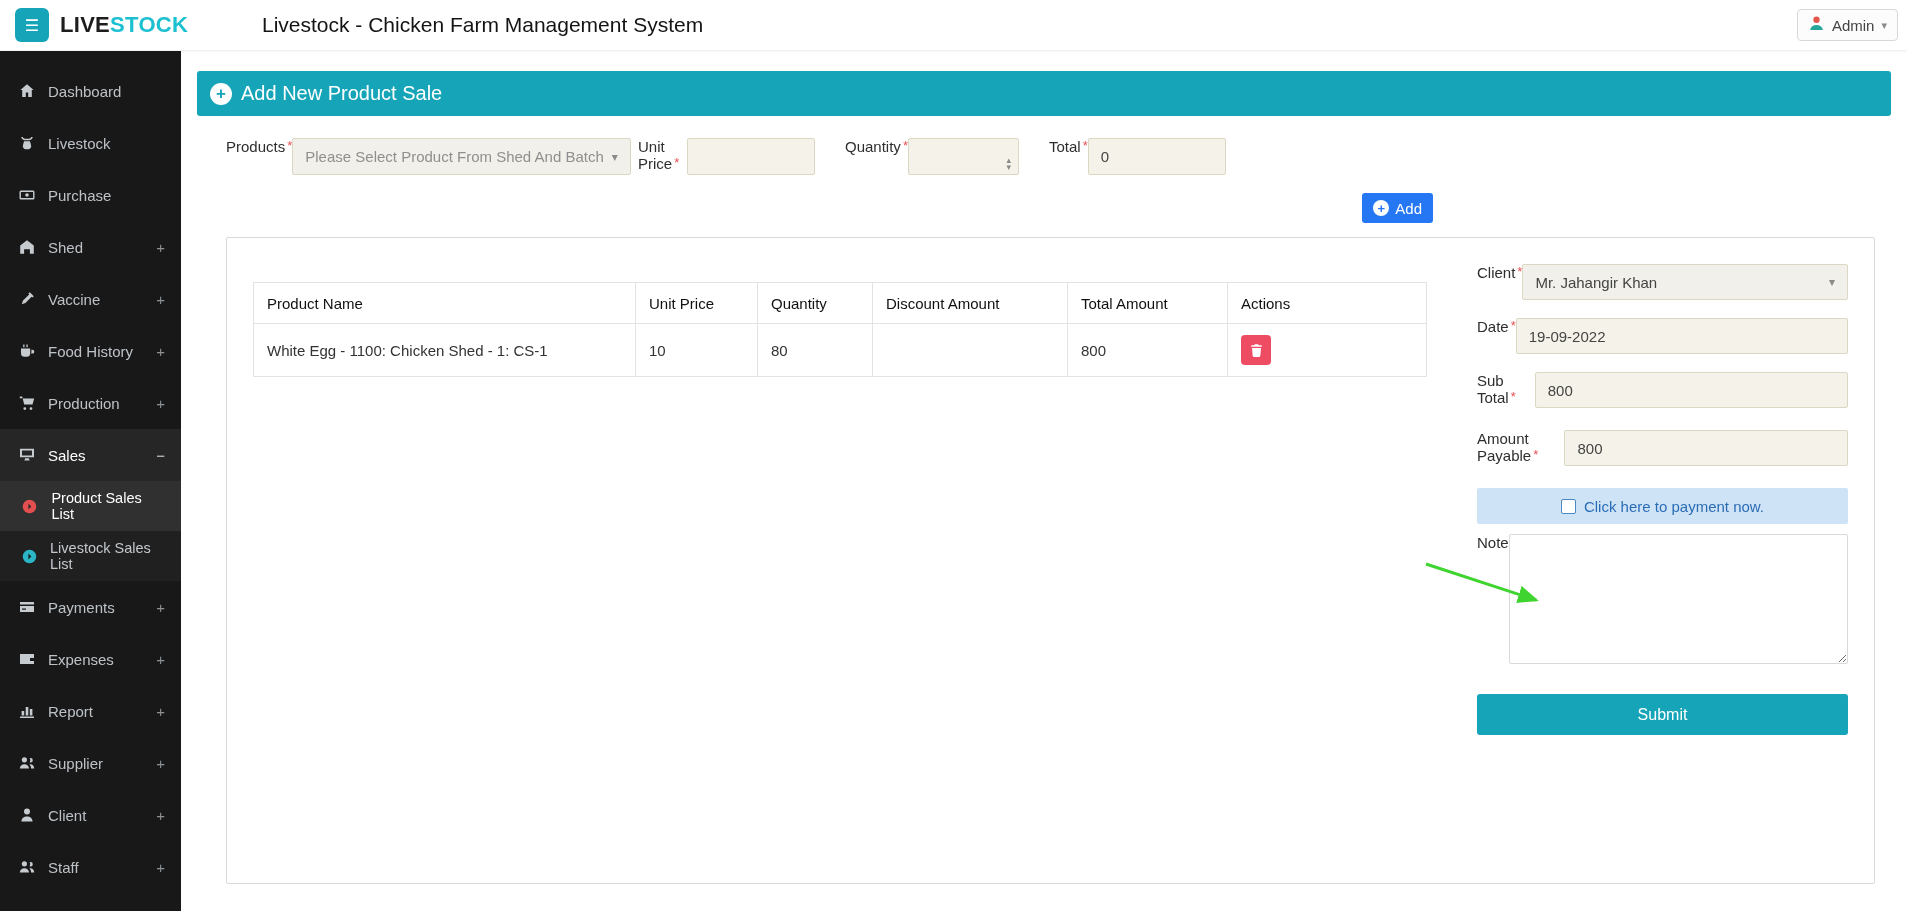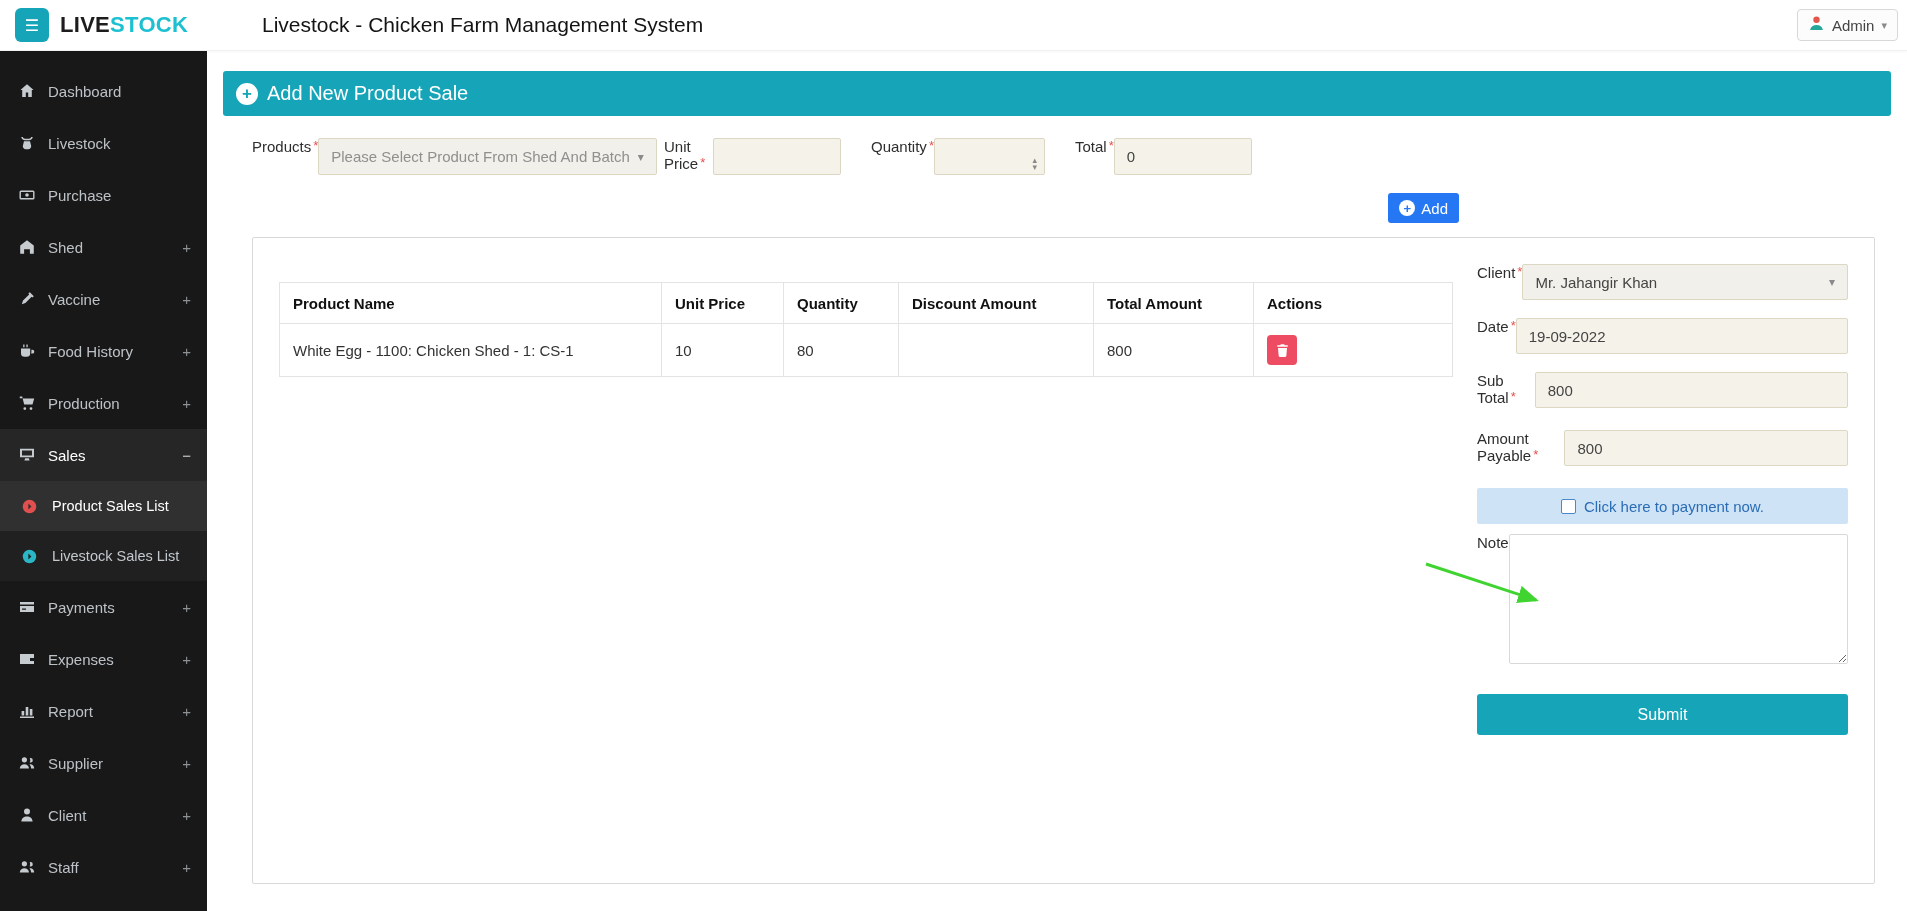--- a/index.html
+++ b/index.html
@@ -16,21 +16,21 @@
   .brand{width:207px;flex:none;display:flex;align-items:center;padding-left:15px}
   .hamburger{width:34px;height:34px;background:var(--teal);border-radius:6px;color:#fff;display:flex;align-items:center;justify-content:center;font-size:16px;cursor:pointer}
   .logo{margin-left:11px;font-size:22px;font-weight:700;color:#1d1d1d;letter-spacing:.3px;white-space:nowrap}
   .logo .stock{color:var(--logo-teal)}
   .page-title{margin-left:55px;font-size:21px;font-weight:500;color:#141414}
   .admin{margin-left:auto;margin-right:9px;display:flex;align-items:center;gap:7px;border:1px solid #d8d8d8;background:#fcfcfc;border-radius:4px;padding:5px 10px;font-size:15px;color:#444;cursor:pointer}
   .admin .caret{color:#8a8a8a;font-size:11px}
 
   
   .shell{display:flex;height:860px}
-  .sidebar{width:207px;flex:none;background:var(--sidebar-bg);color:#bdc2c7;padding-top:14px}
+  .sidebar{width:181px;flex:none;background:var(--sidebar-bg);color:#bdc2c7;padding-top:14px}
   .side-item{height:52px;display:flex;align-items:center;padding:0 16px;font-size:15px;cursor:pointer}
   .side-item .icn{width:22px;margin-right:10px;display:flex;justify-content:center;align-items:center;color:#c6cbd0}
   .side-item .lbl{flex:1;white-space:nowrap}
   .side-item .sfx{color:#8d9296;font-size:15px}
   .side-item.open{background:#262626;color:#fff}
   .side-item.open .sfx{color:#cfd3d6}
   .icn svg{display:block}
   .submenu{background:#202020}
   .sub-item{height:50px;display:flex;align-items:center;padding:0 16px 0 22px;font-size:14.5px;color:#c3c8cd;cursor:pointer}
   .sub-item .icn{width:20px;margin-right:10px;display:flex;align-items:center}
@@ -55,21 +55,21 @@
   .placeholder{color:#8f8f8f;white-space:nowrap;overflow:hidden;text-overflow:ellipsis}
   .spin{position:absolute;right:8px;bottom:8px;display:flex;flex-direction:column;align-items:center;color:#8a8a8a;font-size:9px;line-height:7px;cursor:pointer}
   .add-row{width:1236px;display:flex;justify-content:flex-end;margin-top:14px;padding-left:29px}
   .add-btn{display:flex;align-items:center;gap:6px;background:var(--blue);color:#fff;border:none;border-radius:3px;height:30px;padding:0 11px;font-size:15px;font-family:inherit;cursor:pointer}
 
   
   .panel{margin:14px 16px 0 29px;border:1px solid #d9d9d9;border-radius:2px;height:647px;padding:26px;display:flex;background:#fff}
   .table-wrap{width:1177px;margin-top:18px}
   table{border-collapse:collapse;width:1173px;table-layout:fixed;font-size:15px;color:#333}
   th,td{border:1px solid #e3e3e3;padding:10px 13px;text-align:left;vertical-align:middle}
-  th{font-weight:700;color:#111;height:41px}
+  th{font-weight:400;color:#111;height:41px}
   td{height:53px}
   .del-btn{width:30px;height:30px;background:var(--red);border:none;border-radius:4px;display:flex;align-items:center;justify-content:center;cursor:pointer}
 
   
   .sale-side{width:371px;margin-left:auto;display:flex;flex-direction:column}
   .side-field{margin-bottom:18px;display:flex;flex-direction:row}
   .side-field .f-label{margin-bottom:6px}
   .side-field .control{height:36px}
   .payment-box{background:var(--payment-bg);height:36px;display:flex;align-items:center;justify-content:center;gap:8px;border-radius:2px;margin-bottom:10px;cursor:pointer}
   .payment-box .cb{width:15px;height:15px;border:1px solid #4a88c7;background:#fff;border-radius:2px;flex:none;cursor:pointer}

